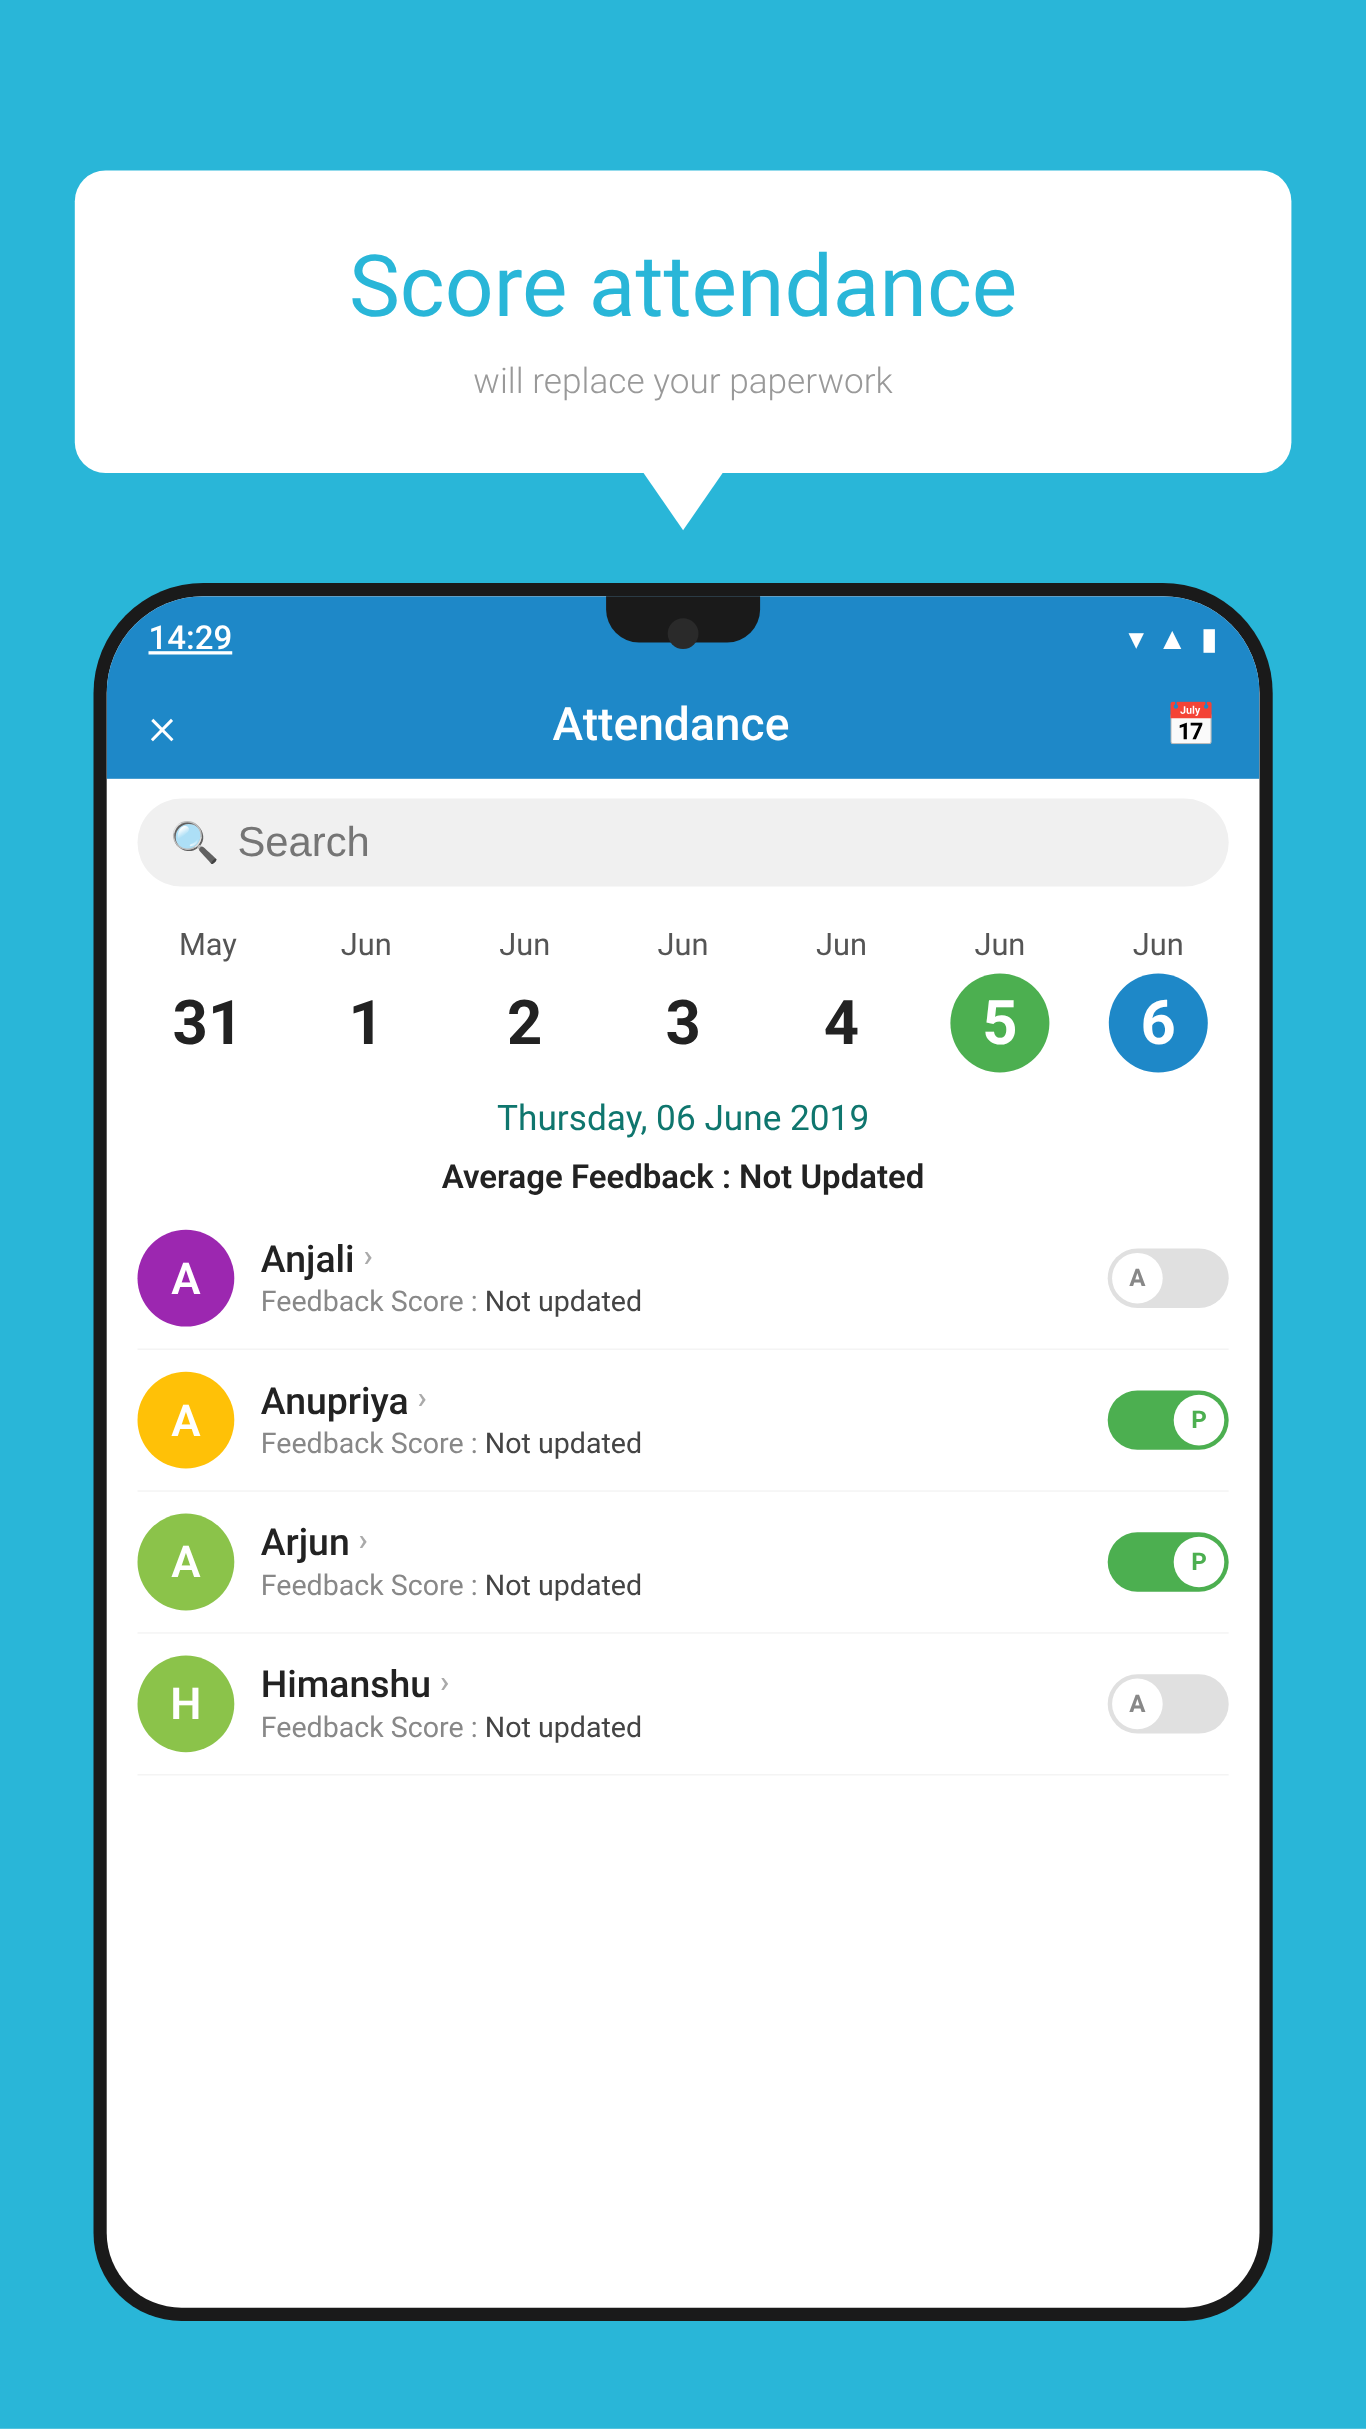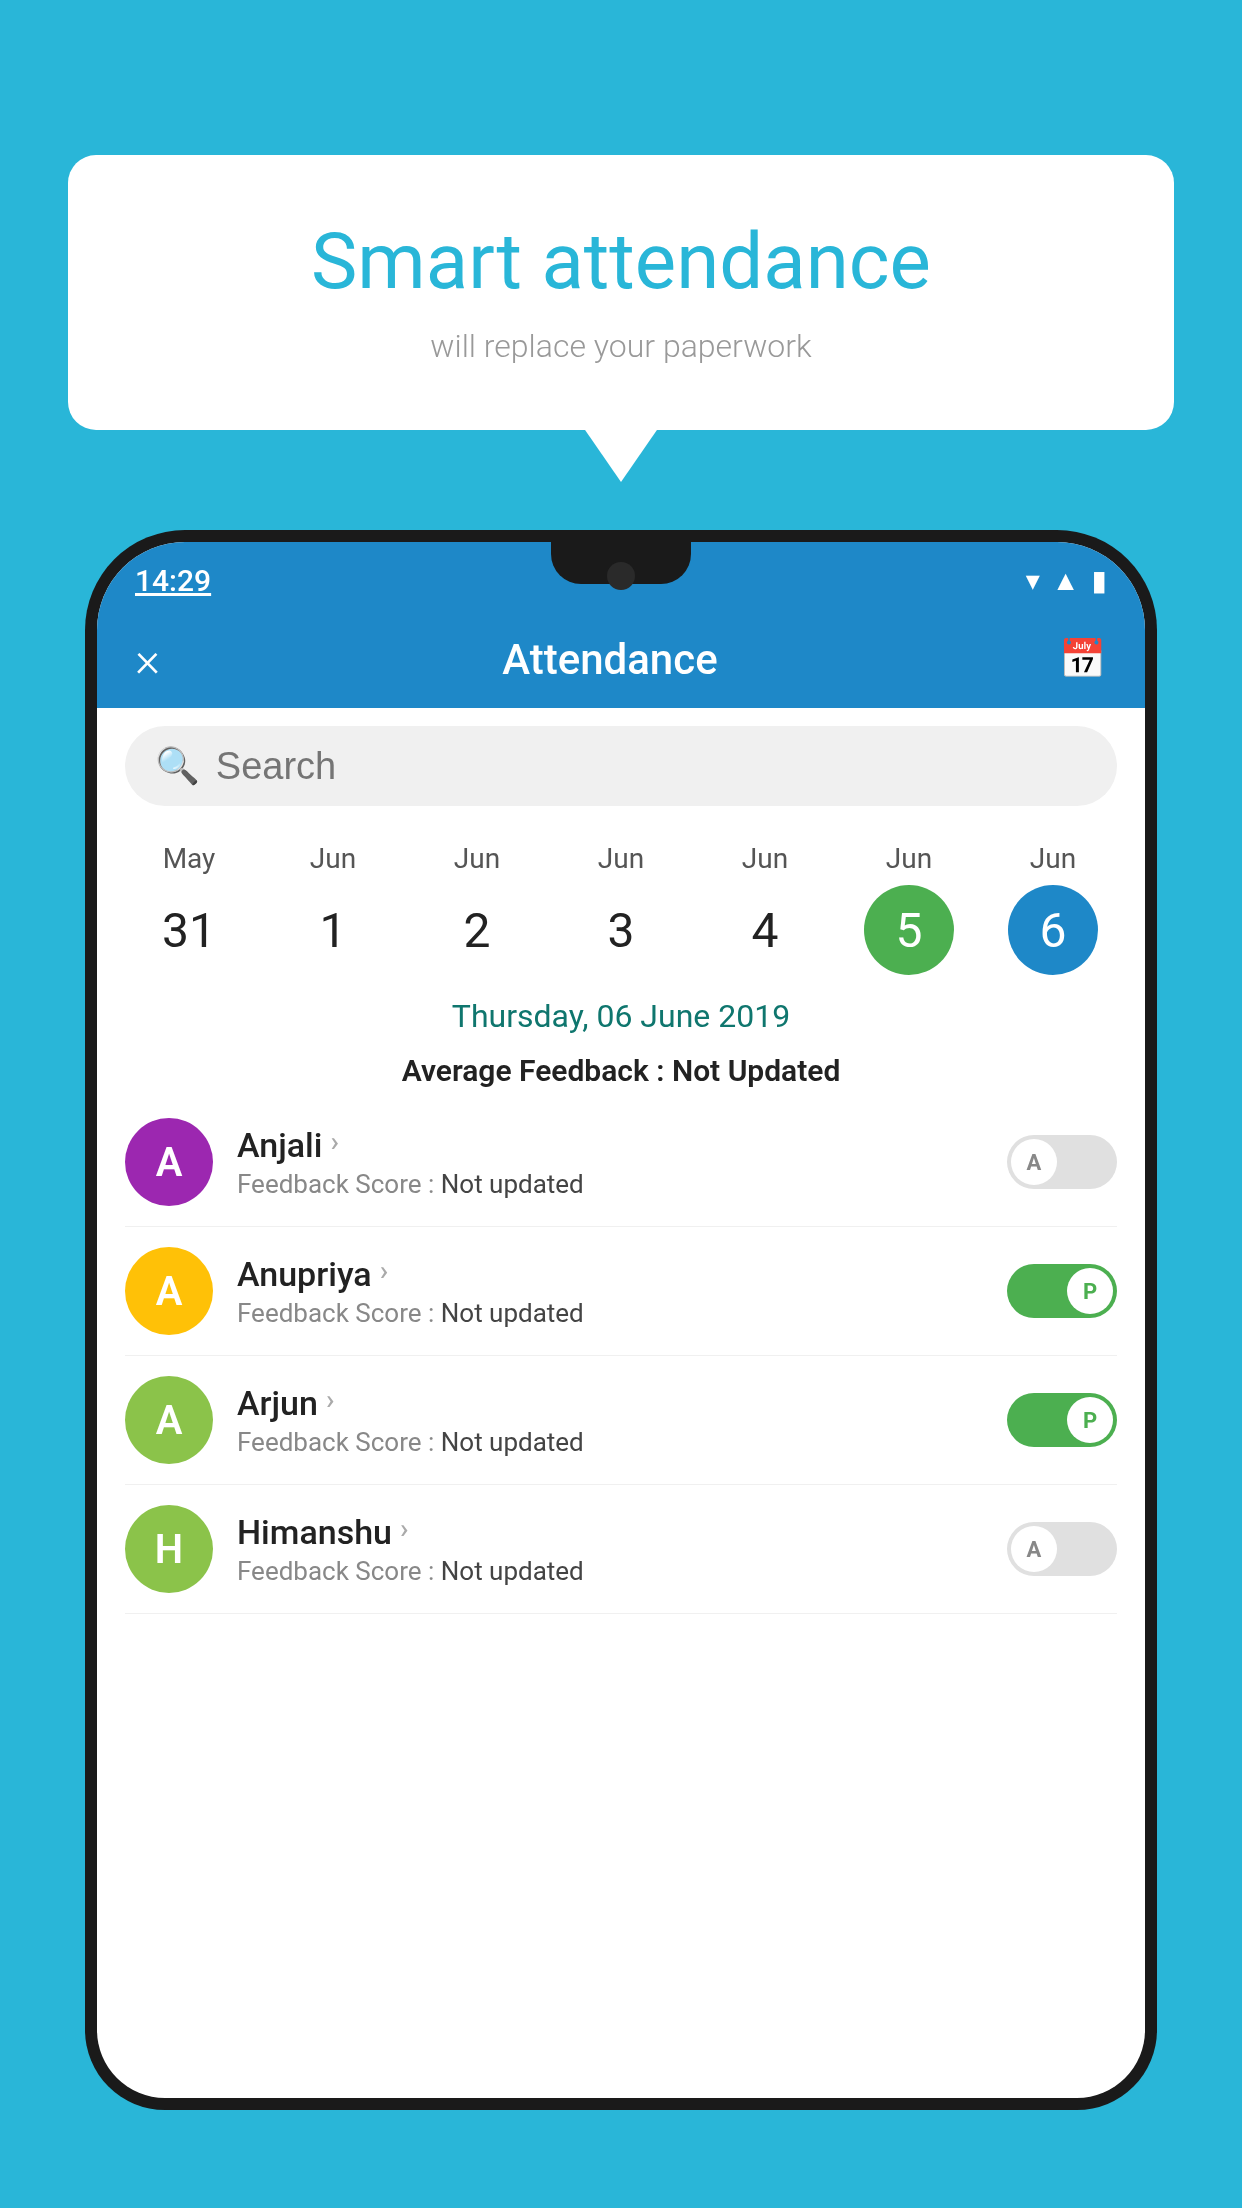--- a/index.html
+++ b/index.html
@@ -185,22 +185,22 @@
       align-items: center;
       gap: 10px;
       width: 120px;
     }
     .date-month {
       font-size: 28px;
       color: #555;
       font-weight: 400;
     }
     .date-num {
-      font-size: 48px;
-      font-weight: 400;
+      font-size: 56px;
+      font-weight: 700;
       color: #222;
       width: 90px;
       height: 90px;
       display: flex;
       align-items: center;
       justify-content: center;
     }
     .date-num.today {
       background: #4caf50;
       color: white;
@@ -330,21 +330,21 @@
     }
     .toggle.present .toggle-knob {
       color: #4caf50;
     }
   </style>
 </head>
 <body>
 
 <div class="speech-bubble-container">
   <div class="speech-bubble">
-    <div class="bubble-title">Smart attendance</div>
+    <div class="bubble-title">Score attendance</div>
     <div class="bubble-subtitle">will replace your paperwork</div>
   </div>
 </div>
 
 <div class="phone-container">
   <div class="phone-outer">
     <div class="phone-notch">
       <div class="phone-camera"></div>
     </div>
     <div class="phone-screen">

